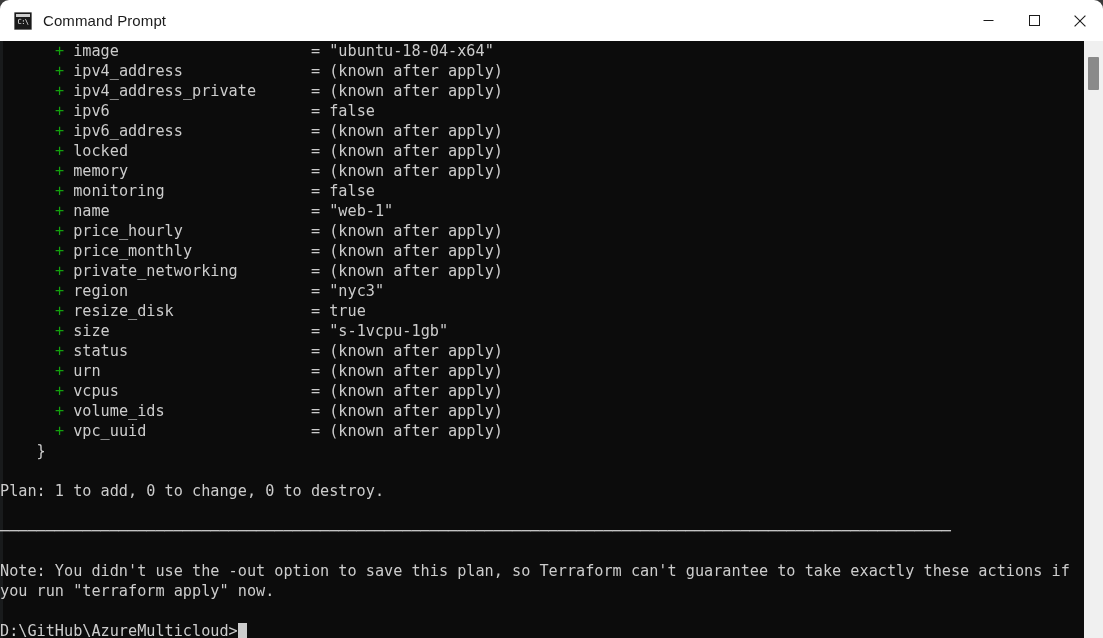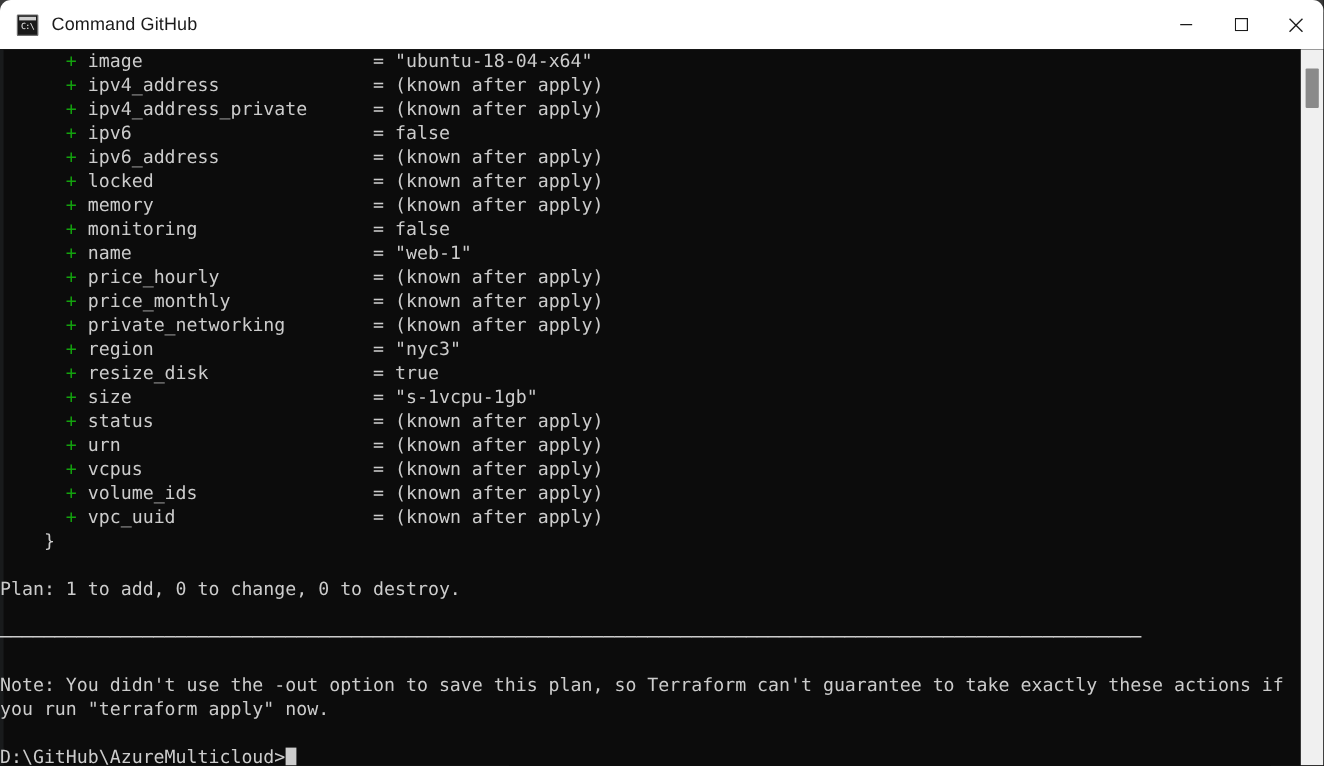--- a/index.html
+++ b/index.html
@@ -197,21 +197,21 @@
 <div id="window">
 
   <div id="corner-l"></div>
   <div id="corner-r"></div>
 
   <div id="titlebar">
     <div id="titlebar-left">
       <span class="cmd-icon">
         <span class="glyph">C:\</span>
       </span>
-      <span id="title-text">Command GitHub</span>
+      <span id="title-text">Command Prompt</span>
     </div>
 
     <div id="window-controls">
       <button class="wc-btn" title="Minimize">
         <svg width="11" height="11" viewBox="0 0 11 11">
           <line x1="0.5" y1="5.5" x2="10.5" y2="5.5" stroke="#1b1b1b" stroke-width="1"></line>
         </svg>
       </button>
       <button class="wc-btn" title="Maximize">
         <svg width="11" height="11" viewBox="0 0 11 11">

